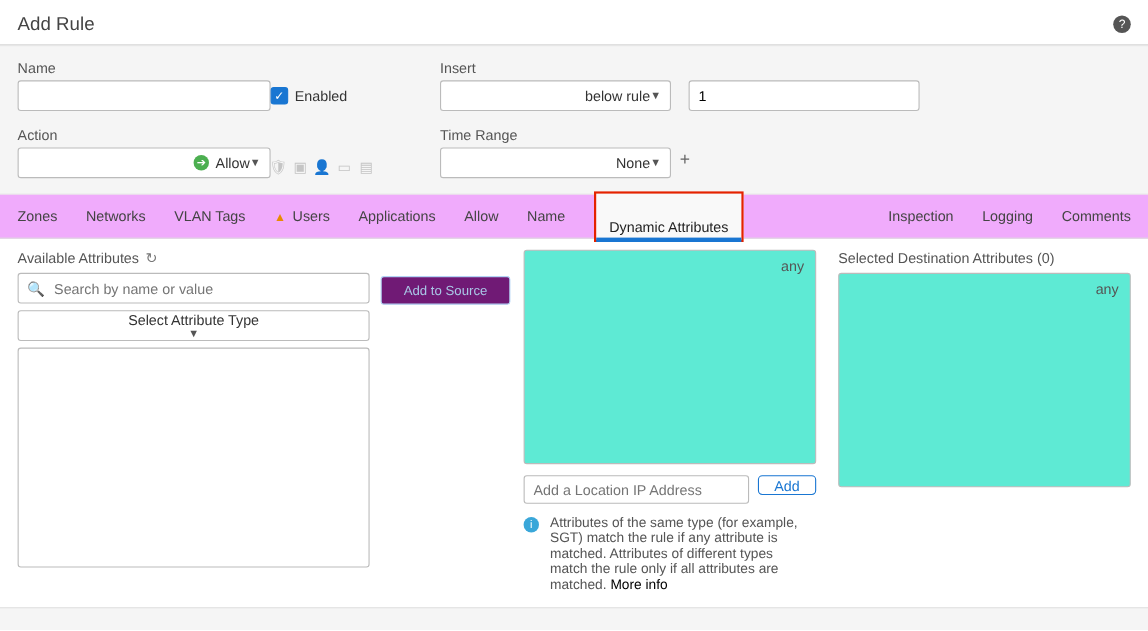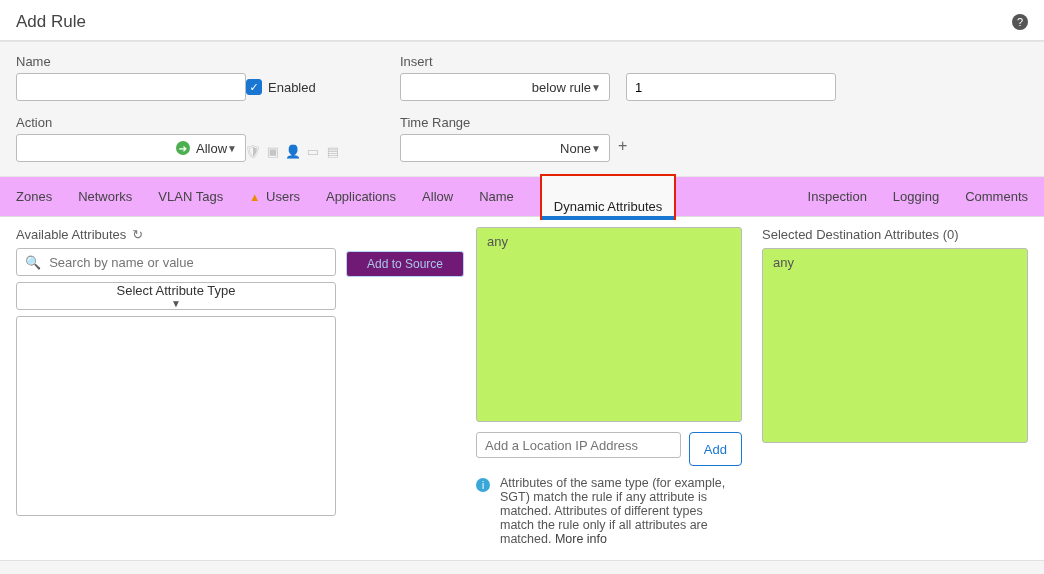--- a/index.html
+++ b/index.html
@@ -144,46 +144,46 @@
     background:#701a75;
     color:#a9c7e6;
     font-size:12px;
     margin-bottom:24px;
     display:flex;align-items:center;justify-content:center;
     cursor:default;
   }
 
   .sel-col { flex:1; }
   .sel-box {
-    border:1px solid #bbb;border-radius:3px;background:#bef264;
-    height:195px;padding:6px 10px;font-size:13px;color:#555;
+    border:1px solid #bbb;border-radius:3px;background:#5eead4;
+    height:195px;padding:6px 10px;font-size:13px;color:#555;text-align:right;
   }
   .sel-box-dest { height:195px; }
 
   .location-row {
     display:flex; gap:8px; margin-top:10px;
   }
   .location-row input {
     flex:1; height:26px; border:1px solid #bbb;border-radius:3px;padding:0 8px;font-size:13px;
   }
   .btn-outline {
-    height:34px; padding:0 14px; border:1px solid #1976d2; color:#1976d2;
+    height:18px; padding:0 14px; border:1px solid #1976d2; color:#1976d2;
     background:#fff;border-radius:4px;cursor:pointer;font-size:13px;
     display:flex;align-items:center;
   }
 
   .info-row {
     display:flex; gap:10px; margin-top:10px; font-size:12.5px; color:#555;
     align-items:flex-start; padding-right:4px;
   }
   .info-bullet {
     width:14px;height:14px;border-radius:50%;background:#3aa7d9;color:#fff;
     font-size:10px;display:flex;align-items:center;justify-content:center;flex-shrink:0;margin-top:2px;
   }
-  .info-link { color:#404040; cursor:pointer; }
+  .info-link { color:#000000; cursor:pointer; }
 
   .footer {
     background:#f5f5f5;
     padding: 10px 16px;
     display:flex;justify-content:flex-end;gap:10px;
     border-top:1px solid #e0e0e0;
     margin-top:10px;
   }
 </style>
 </head>

